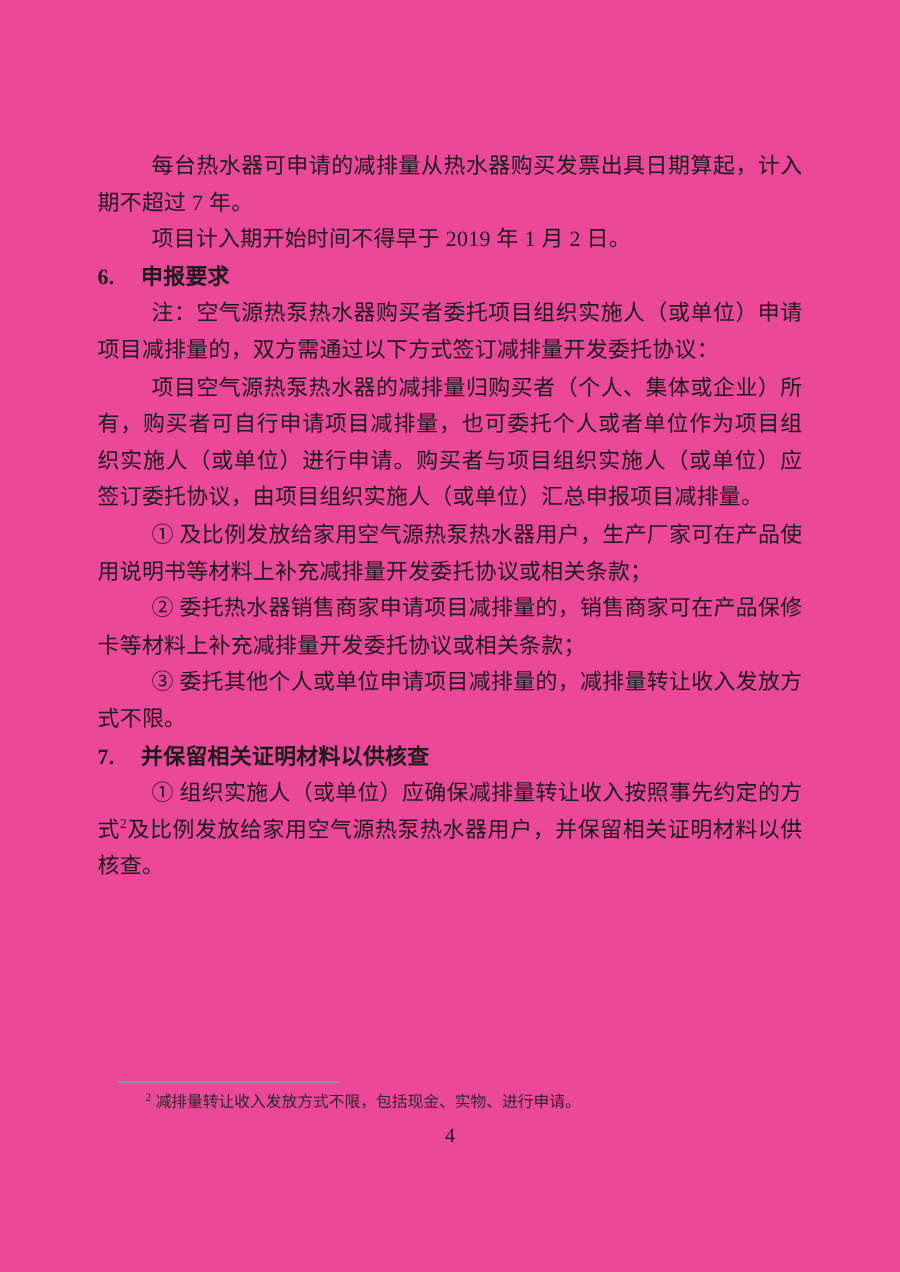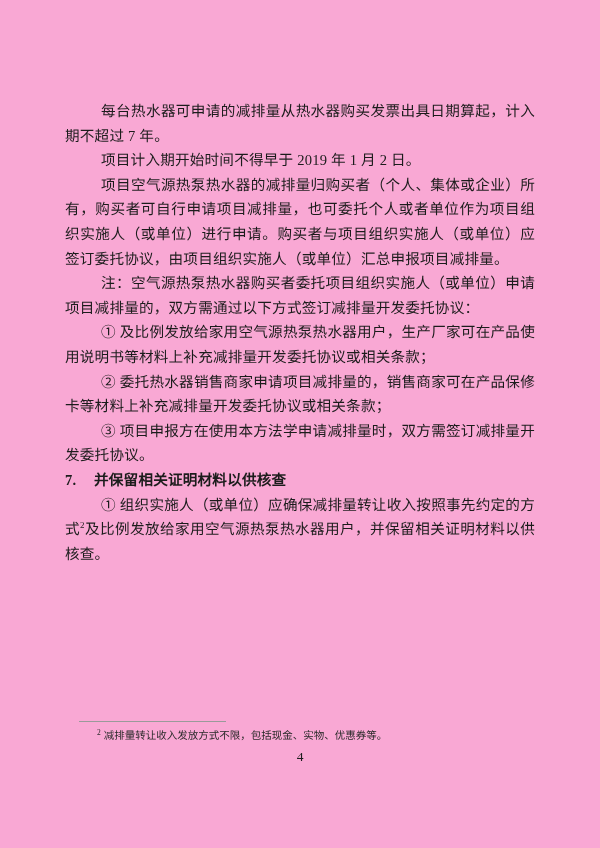--- a/index.html
+++ b/index.html
@@ -4,21 +4,21 @@
 <style>
   html, body {
     margin: 0;
     padding: 0;
     background: #ffffff;
   }
   .page {
     position: relative;
     width: 600px;
     height: 848px;
-    background: #f9a8d4;
+    background: #ec4899;
     overflow: hidden;
     font-family: "Liberation Serif", "DejaVu Serif", serif;
     color: #1c1c1c;
   }
   .doc-body {
     position: absolute;
     top: 99px;
     left: 65px;
     width: 470px;
     font-size: 14.6px;
@@ -83,31 +83,32 @@
 </style>
 </head>
 <body>
 
 <div class="page">
 
   <main class="doc-body">
     <p class="para">每台热水器可申请的减排量从热水器购买发票出具日期算起，计入期不超过 7 年。</p>
     <p class="para">项目计入期开始时间不得早于 2019 年 1 月 2 日。</p>
 
+    <h2 class="heading"><span class="h-num">6.</span><span>申报要求</span></h2>
 
+    <p class="para">注：空气源热泵热水器购买者委托项目组织实施人（或单位）申请项目减排量的，双方需通过以下方式签订减排量开发委托协议：</p>
     <p class="para">项目空气源热泵热水器的减排量归购买者（个人、集体或企业）所有，购买者可自行申请项目减排量，也可委托个人或者单位作为项目组织实施人（或单位）进行申请。购买者与项目组织实施人（或单位）应签订委托协议，由项目组织实施人（或单位）汇总申报项目减排量。</p>
-    <p class="para">注：空气源热泵热水器购买者委托项目组织实施人（或单位）申请项目减排量的，双方需通过以下方式签订减排量开发委托协议：</p>
     <p class="para">① 及比例发放给家用空气源热泵热水器用户，生产厂家可在产品使用说明书等材料上补充减排量开发委托协议或相关条款；</p>
     <p class="para">② 委托热水器销售商家申请项目减排量的，销售商家可在产品保修卡等材料上补充减排量开发委托协议或相关条款；</p>
-    <p class="para">③ 项目申报方在使用本方法学申请减排量时，双方需签订减排量开发委托协议。</p>
+    <p class="para">③ 委托其他个人或单位申请项目减排量的，减排量转让收入发放方式不限。</p>
 
     <h2 class="heading"><span class="h-num">7.</span><span>并保留相关证明材料以供核查</span></h2>
 
     <p class="para"><span>① 组织实施人（或单位）应确保减排量转让收入按照事先约定的方式</span><sup class="supref">2</sup><span>及比例发放给家用空气源热泵热水器用户，并保留相关证明材料以供核查。</span></p>
   </main>
 
   <div class="footnote-sep"></div>
 
-  <div class="footnote"><sup class="supref">2</sup><span>减排量转让收入发放方式不限，包括现金、实物、优惠券等。</span></div>
+  <div class="footnote"><sup class="supref">2</sup><span>减排量转让收入发放方式不限，包括现金、实物、进行申请。</span></div>
 
   <div class="page-number">4</div>
 
 </div>
 
 </body></html>

